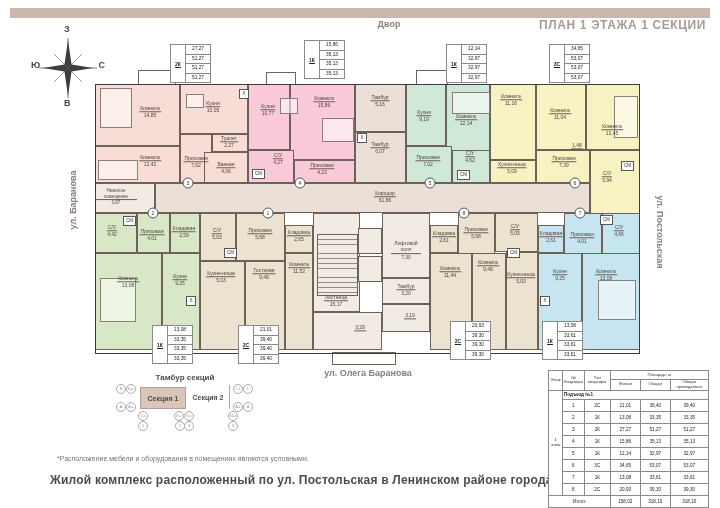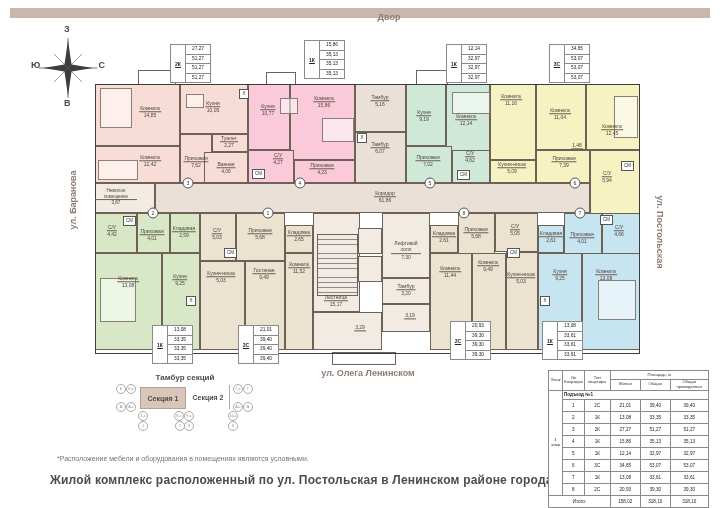--- a/index.html
+++ b/index.html
@@ -61,42 +61,43 @@
   
   .footnote{left:57px;top:455px;font-size:7px;color:#757575;}
   .caption{left:50px;top:473px;font-size:12px;font-weight:bold;color:#4c4c4c;letter-spacing:.2px;}
 </style>
 </head>
 <body>
 
 <div id="page">
 
   <div class="abs top-strip"></div>
+  <div class="abs plan-title">ПЛАН 1 ЭТАЖА 1 СЕКЦИИ</div>
 
   <div class="abs compass">
     <svg width="66" height="76" viewBox="0 0 66 76">
       <line x1="33" y1="10" x2="33" y2="70" stroke="#555" stroke-width="0.8"></line>
       <line x1="4" y1="40" x2="62" y2="40" stroke="#555" stroke-width="0.8"></line>
       <line x1="19" y1="26" x2="47" y2="54" stroke="#777" stroke-width="0.7"></line>
       <line x1="47" y1="26" x2="19" y2="54" stroke="#777" stroke-width="0.7"></line>
       <polygon points="33,12 36.5,36.5 33,40 29.5,36.5" fill="#3d3d3d"></polygon>
       <polygon points="33,68 36.5,43.5 33,40 29.5,43.5" fill="#3d3d3d"></polygon>
       <polygon points="8,40 29.5,36.5 33,40 29.5,43.5" fill="#3d3d3d"></polygon>
       <polygon points="58,40 36.5,36.5 33,40 36.5,43.5" fill="#3d3d3d"></polygon>
     </svg>
     <span class="cp-top">З</span>
     <span class="cp-left">Ю</span>
     <span class="cp-right">С</span>
     <span class="cp-bottom">В</span>
   </div>
 
-  <div class="abs env-label center" style="left:389px;top:17px;">Двор</div>
+  <div class="abs env-label center" style="left:389px;top:24px;">Двор</div>
   <div class="abs env-label vert-up" style="left:73px;top:200px;">ул. Баранова</div>
   <div class="abs env-label vert-down" style="left:660px;top:232px;">ул. Постольская</div>
-  <div class="abs env-label center" style="left:368px;top:373px;">ул. Олега Ленинском</div>
+  <div class="abs env-label center" style="left:368px;top:373px;">ул. Олега Баранова</div>
 
   <div class="porch" style="left:138px;top:70px;width:36px;height:15px;"></div>
   <div class="porch" style="left:266px;top:72px;width:28px;height:13px;"></div>
   <div class="porch" style="left:416px;top:70px;width:30px;height:15px;"></div>
   <div class="porch" style="left:332px;top:352px;width:62px;height:11px;"></div>
 
   <div class="room c-pink" style="left:95px;top:84px;width:85px;height:62px;"></div>
   <div class="room c-pink" style="left:180px;top:84px;width:68px;height:50px;"></div>
   <div class="room c-pink" style="left:180px;top:134px;width:32px;height:49px;"></div>
   <div class="room c-pink" style="left:212px;top:134px;width:36px;height:18px;"></div>

